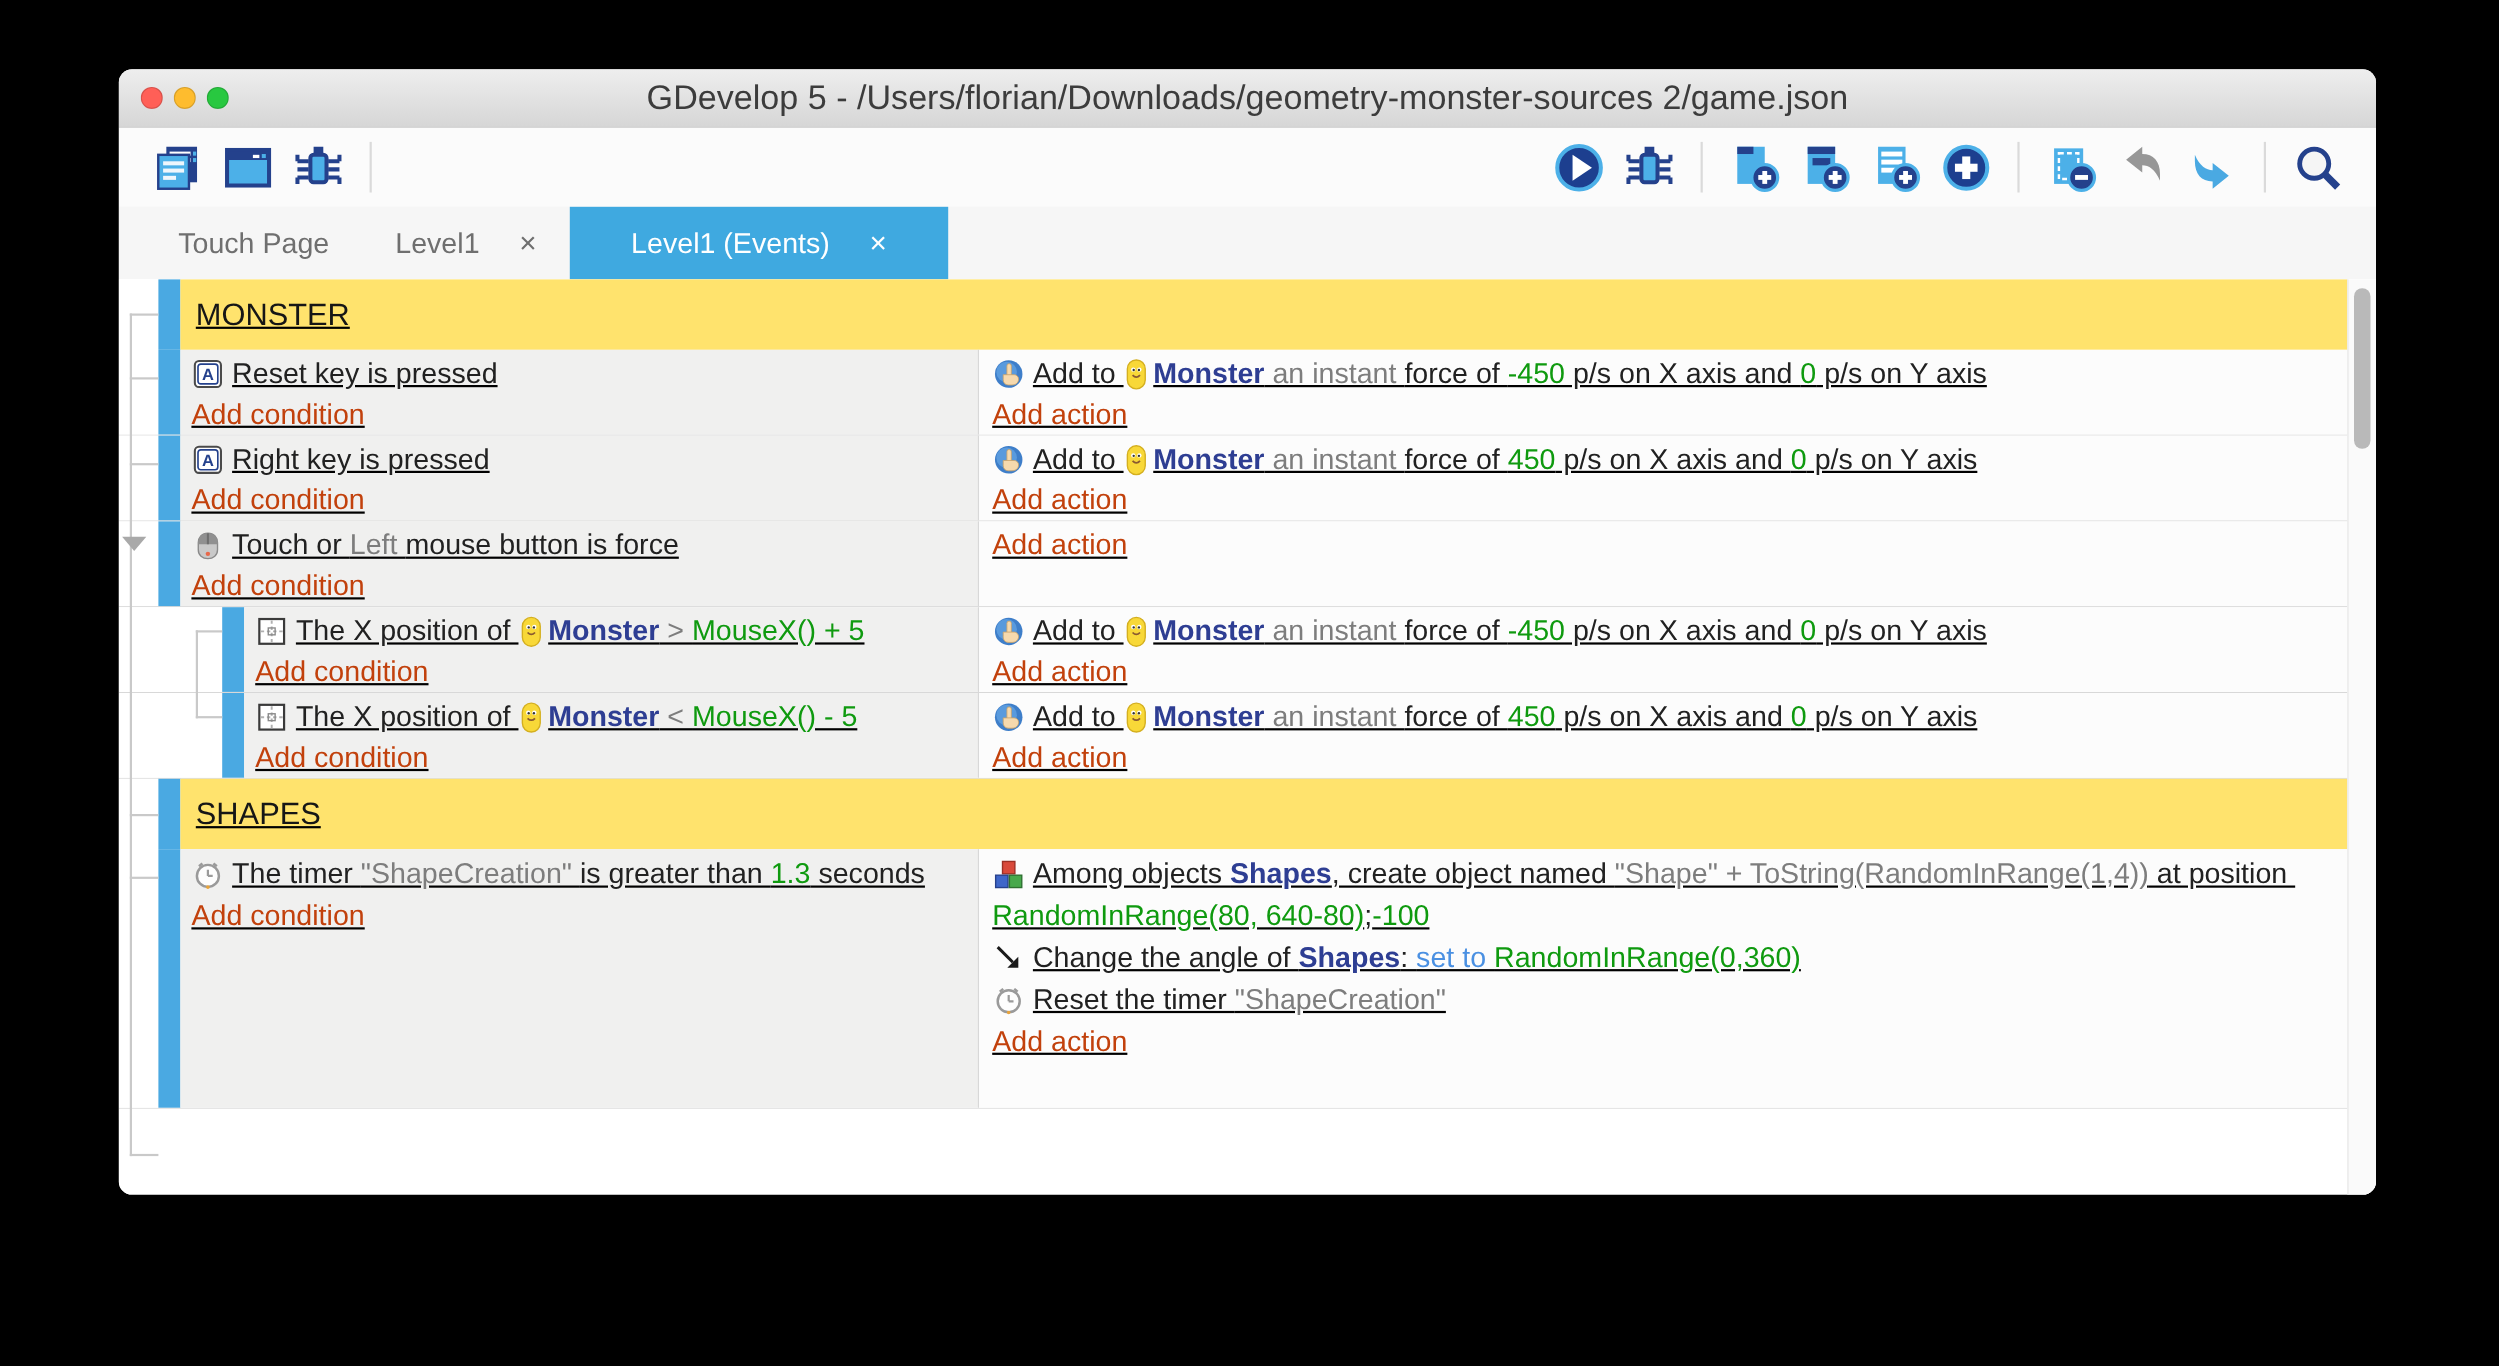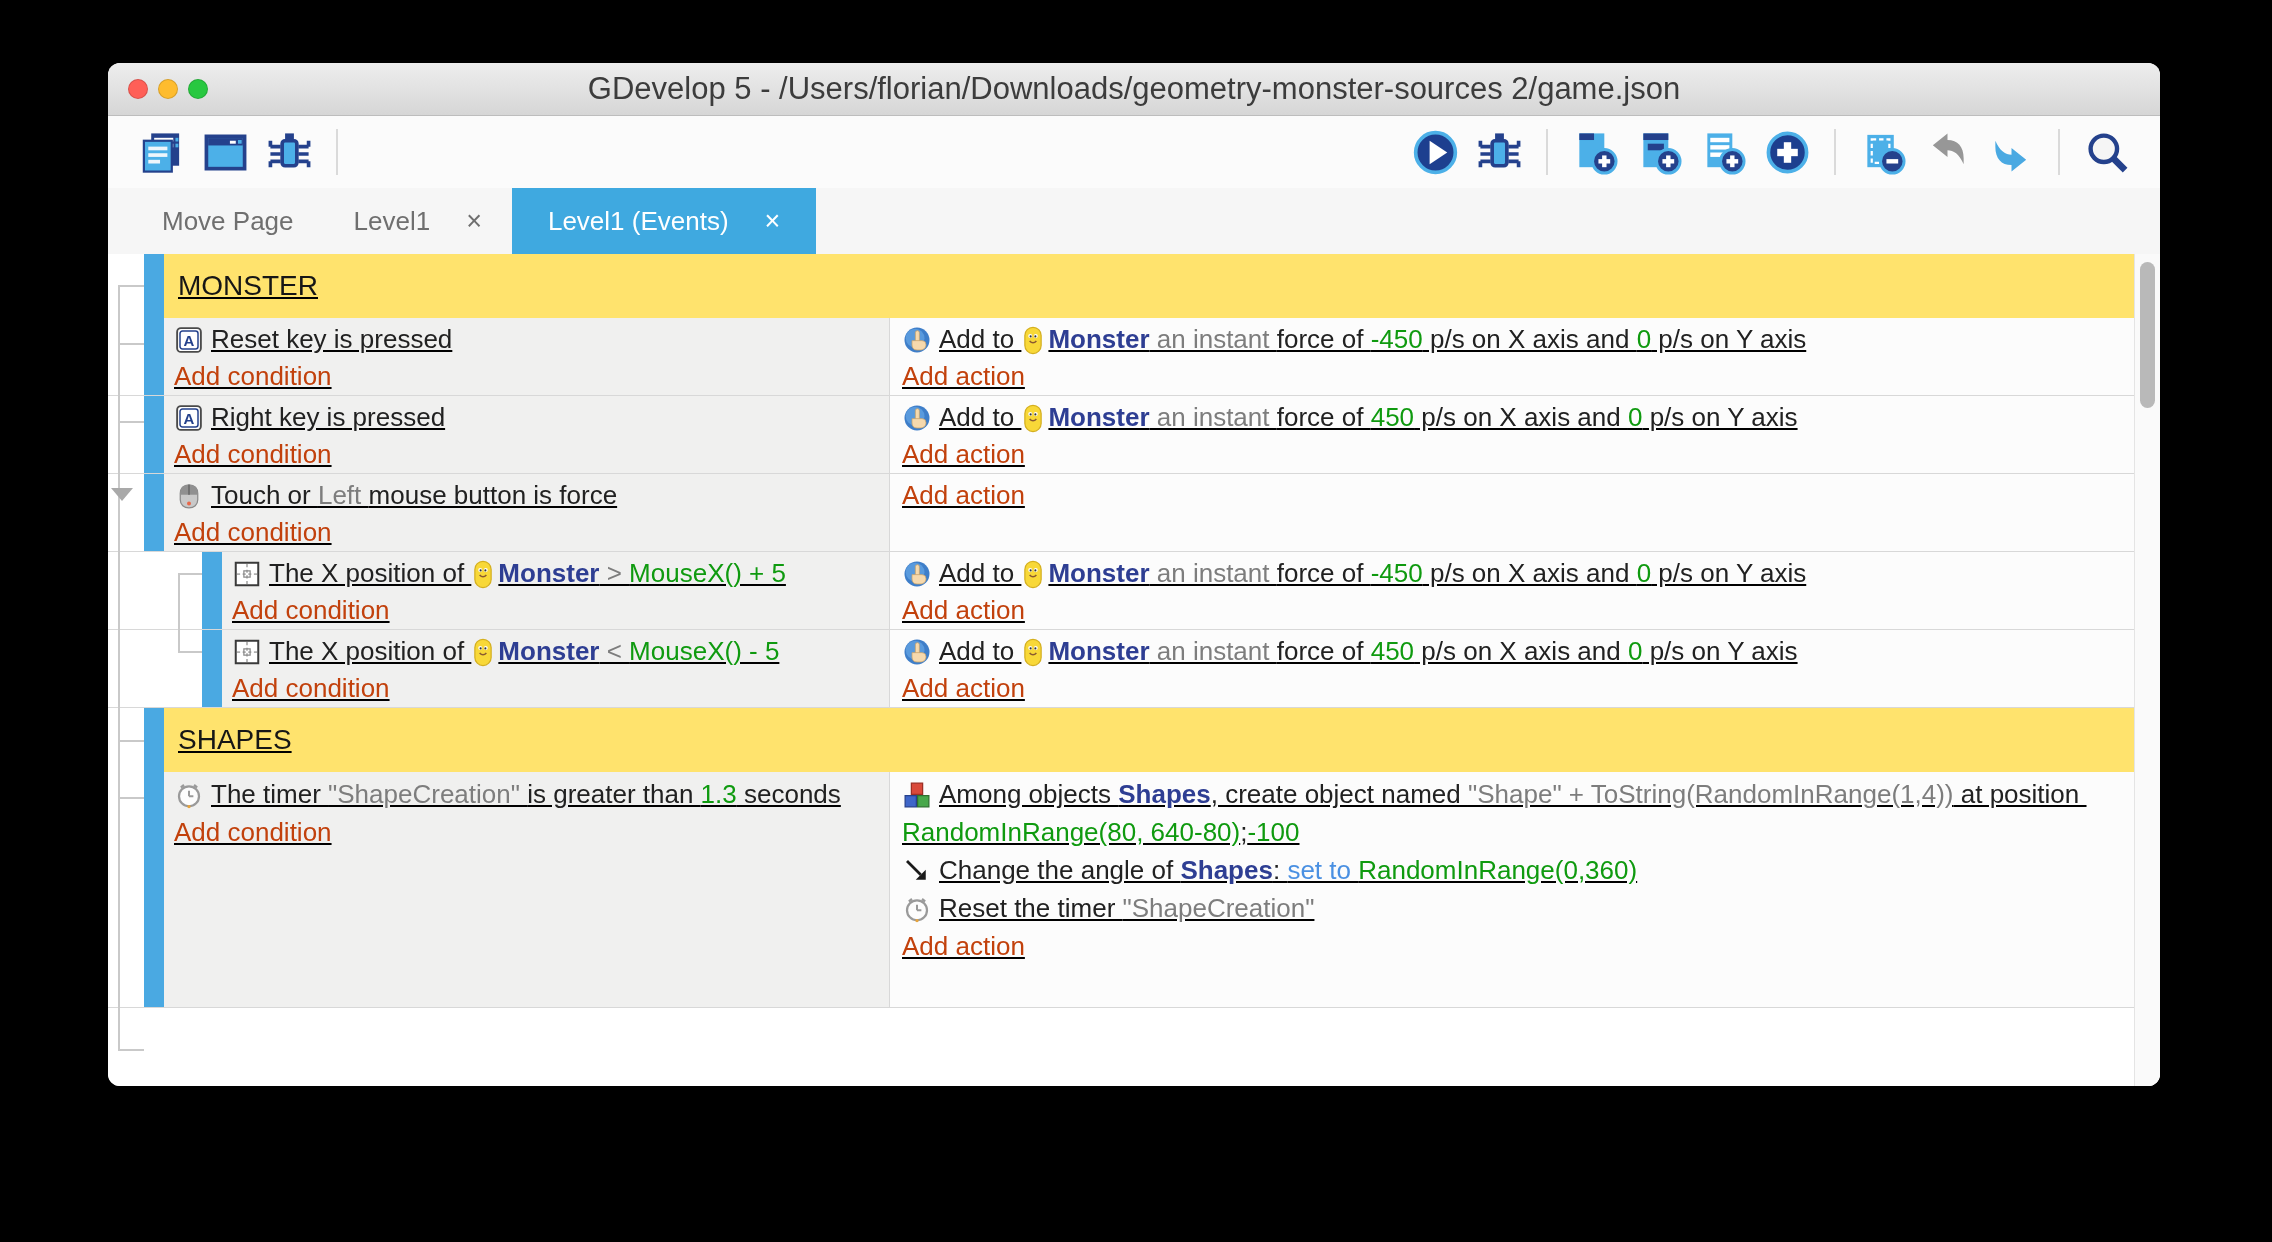--- a/index.html
+++ b/index.html
@@ -17,21 +17,21 @@
   .toolbar{height:72px;background:#fbfbfb;display:flex;align-items:center;justify-content:space-between;
     padding:0 24px;}
   .tb-group{display:flex;align-items:center;gap:6px;}
   .tb-btn{width:58px;height:58px;display:flex;align-items:center;justify-content:center;border-radius:6px;}
   .tb-btn svg{width:47px;height:47px;display:block;}
   .tb-sep{width:2px;height:46px;background:#dadada;margin:0 12px;}
   
   .tabbar{height:66px;background:#f6f6f6;display:flex;align-items:stretch;padding-left:24px;}
   .tab{display:flex;align-items:center;gap:36px;padding:0 30px;font-size:26px;color:#6f6f6f;cursor:default;}
   .tab .tabx{font-size:27px;color:#6f6f6f;}
-  .tab.active{background:#3FA9E0;color:#fff;padding:0 36px;}
+  .tab.active{background:#3FA9E0;color:#fff;padding:0 56px;}
   .tab.active .tabx{color:#fff;}
   
   .events{position:relative;height:833px;background:#fff;display:flex;flex-direction:column;text-decoration:underline;}
   .row{display:flex;width:calc(100% - 26px);box-sizing:border-box;flex:none;}
   .gut{width:36px;flex:none;background:#fff;}
   .subgut{width:58px;flex:none;background:#fff;}
   .bar{width:20px;flex:none;background:#4AA9E2;}
   .band{flex:1;background:#FFE36D;display:flex;align-items:center;padding-left:14px;
     font-size:28px;color:#161616;}
   .ev{border-bottom:1px solid #d8d8d8;}
@@ -205,21 +205,21 @@
           <svg viewBox="0 0 32 32">
             <circle cx="13.5" cy="13.5" r="9" fill="#f5f5f5" stroke="#24418c" stroke-width="3"></circle>
             <line x1="20.5" y1="20.5" x2="28" y2="28" stroke="#24418c" stroke-width="4.5"></line>
           </svg>
         </div>
       </div>
   </div>
 
   <div class="tabbar">
     <div class="tab">
-      <span>Move Page</span>
+      <span>Touch Page</span>
     </div>
     <div class="tab">
       <span>Level1</span>
       <span class="tabx">×</span>
     </div>
     <div class="tab active">
       <span>Level1 (Events)</span>
       <span class="tabx">×</span>
     </div>
   </div>

